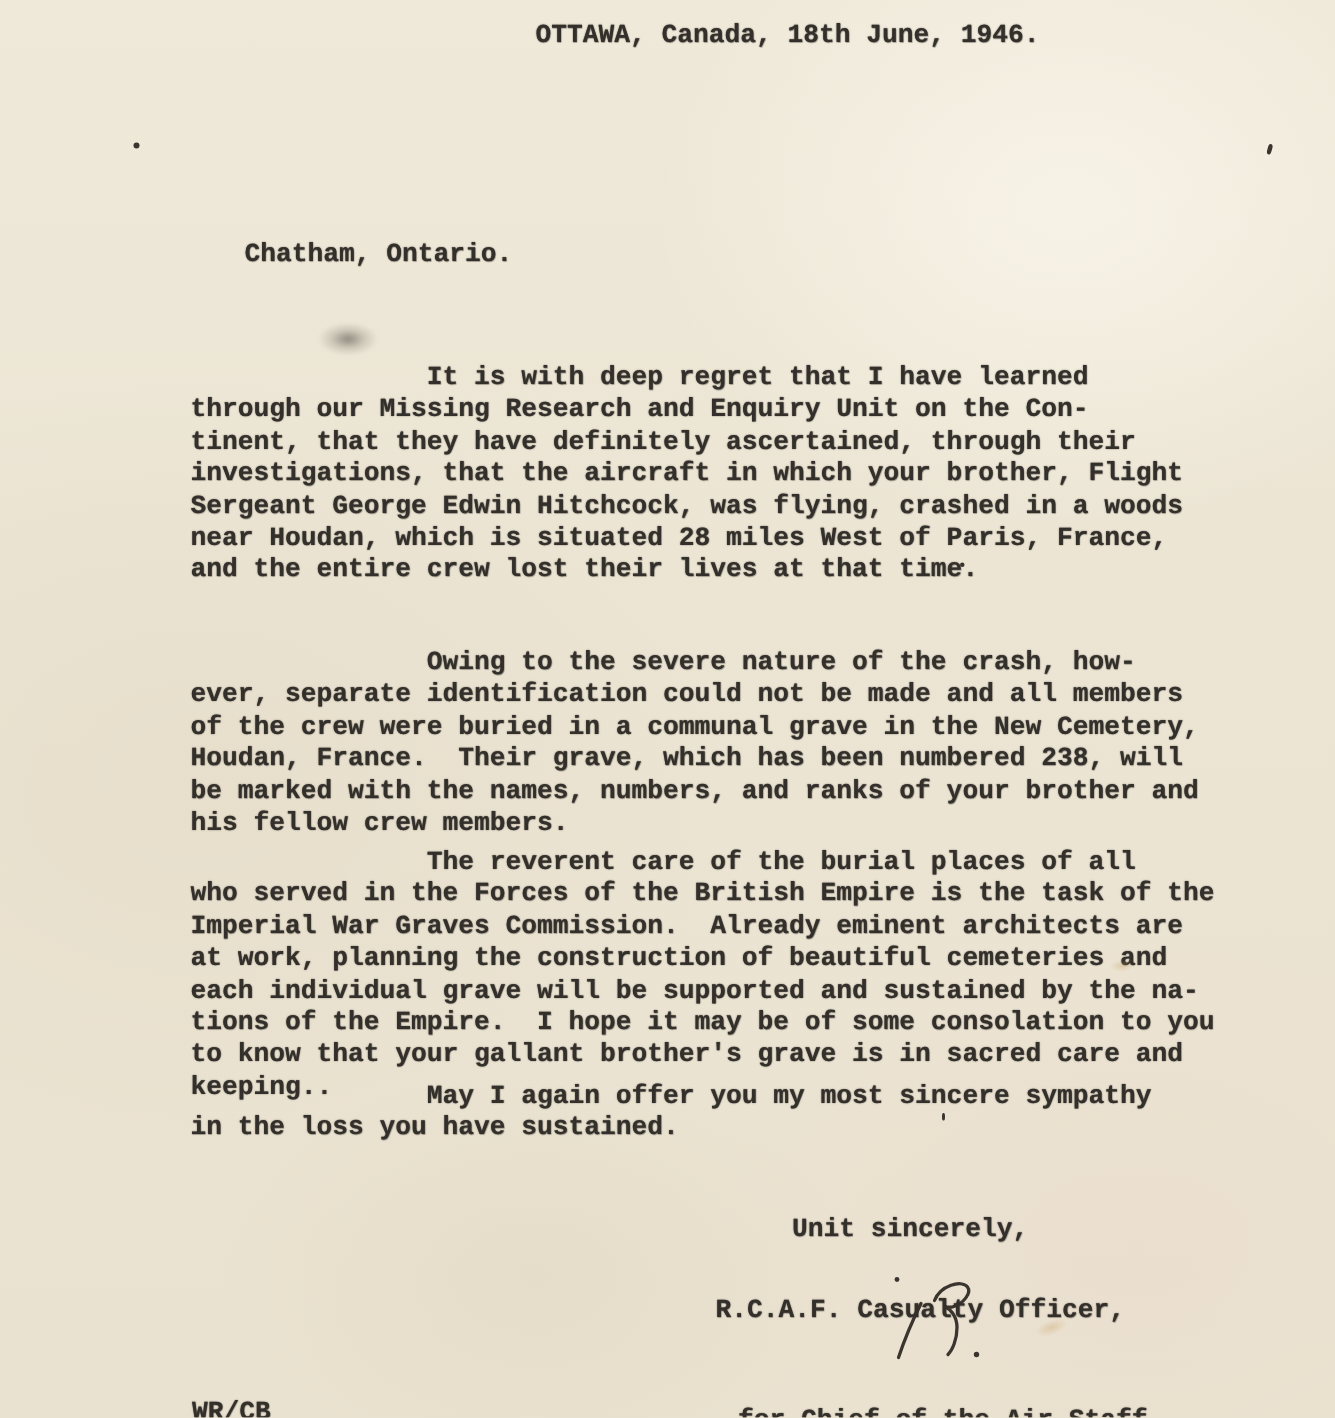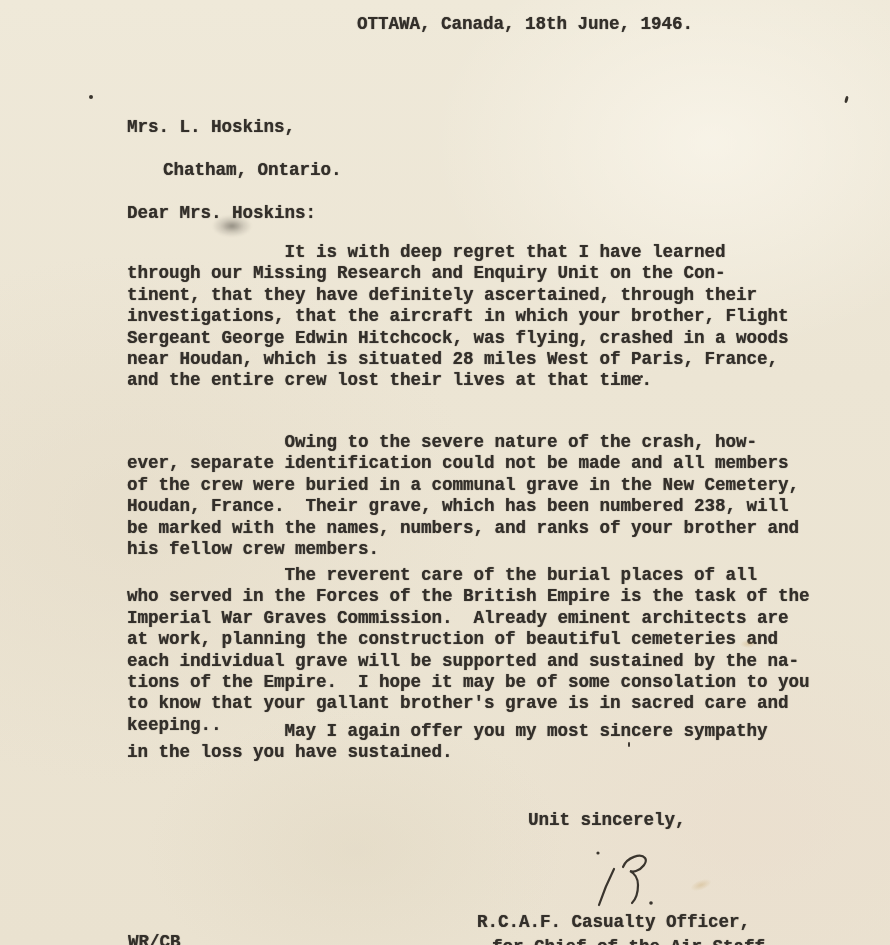--- a/index.html
+++ b/index.html
@@ -39,24 +39,22 @@
   }
   .sig{position:absolute;}
 </style>
 </head>
 <body>
 
 <div class="page">
 
   <div class="txt" style="left:357px;top:14px;">OTTAWA, Canada, 18th June, 1946.</div>
 
-  <div class="txt" style="left:127px;top:117px;">Mrs. L. Hoskins,</div>
   <div class="txt" style="left:127px;top:160px;margin-left:36px;">Chatham, Ontario.</div>
 
-  <div class="txt" style="left:127px;top:203px;">Dear Mrs. Hoskins:</div>
 
   <div class="txt" style="left:127px;top:242px;">               It is with deep regret that I have learned
 through our Missing Research and Enquiry Unit on the Con-
 tinent, that they have definitely ascertained, through their
 investigations, that the aircraft in which your brother, Flight
 Sergeant George Edwin Hitchcock, was flying, crashed in a woods
 near Houdan, which is situated 28 miles West of Paris, France,
 and the entire crew lost their lives at that time.</div>
 
   <div class="txt" style="left:127px;top:432px;">               Owing to the severe nature of the crash, how-
@@ -80,21 +78,21 @@
 
   <div class="txt" style="left:528px;top:810px;">Unit sincerely,</div>
 
   <svg class="sig" style="left:585px;top:845px;" width="90" height="68" viewBox="0 0 90 68">
     <path d="M14,60 C18,48 24,34 29,24" fill="none" stroke="#3a352e" stroke-width="2.2" stroke-linecap="round"></path>
     <path d="M38,22 C42,12 56,8 60,13 C63,17 57,24 51,26 C48,27 45,26 45,26 C49,28 53,33 53,40 C53,48 50,55 47,58" fill="none" stroke="#3a352e" stroke-width="2.2" stroke-linecap="round"></path>
     <circle cx="66" cy="58" r="1.8" fill="#3a352e"></circle>
     <circle cx="13" cy="8" r="1.6" fill="#3a352e"></circle>
   </svg>
 
-  <div class="txt" style="left:477px;top:912px;text-align:right;">R.C.A.F. Casualty Officer,</div>
+  <div class="txt" style="left:477px;top:864px;text-align:right;">R.C.A.F. Casualty Officer,</div>
 
   <div class="txt" style="left:128px;top:932px;">WR/CB</div>
 
   <div class="txt" style="left:492px;top:937px;">for Chief of the Air Staff</div>
 
   <div class="smudge" style="left:212px;top:215px;width:40px;height:22px;"></div>
   <div class="speck" style="left:89px;top:95px;width:4px;height:4px;"></div>
   <div class="speck" style="left:845px;top:96px;width:3px;height:7px;border-radius:40%;transform:rotate(15deg);"></div>
   <div class="speck" style="left:640px;top:375px;width:3px;height:3px;"></div>
   <div class="speck" style="left:628px;top:742px;width:2px;height:5px;border-radius:40%;"></div>

